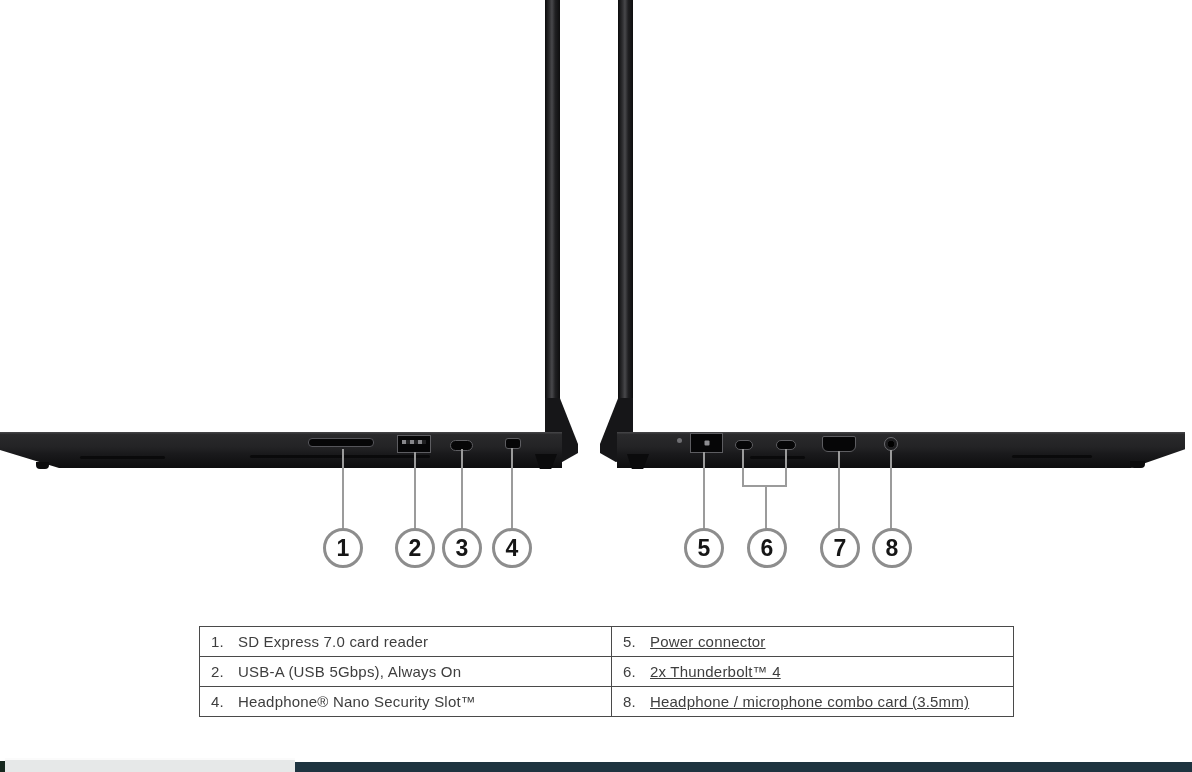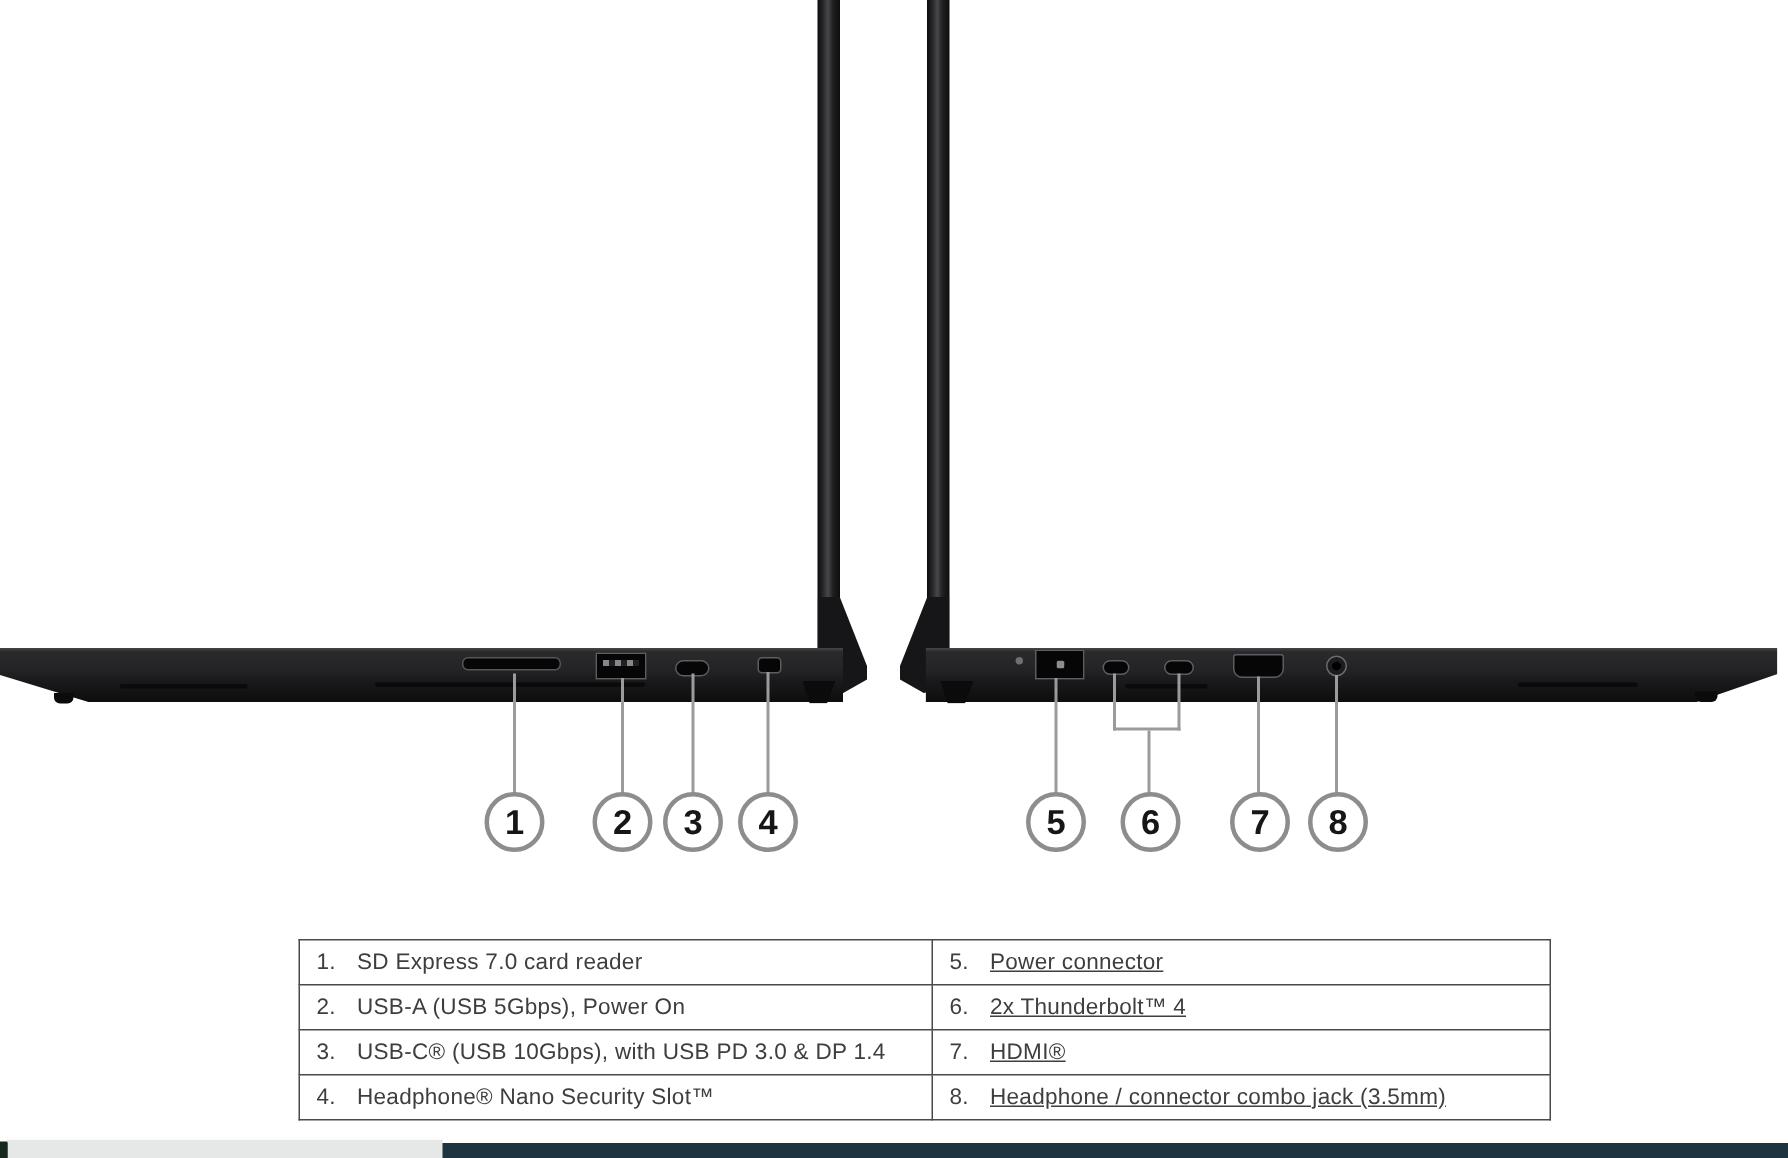--- a/index.html
+++ b/index.html
@@ -56,21 +56,21 @@
   .circle {
     position:absolute; top:528px; width:40px; height:40px; box-sizing:border-box;
     background:#fff; border:3px solid #8d8d8d; border-radius:50%;
     display:flex; align-items:center; justify-content:center;
     font-size:23px; font-weight:bold; color:#161616;
   }
 
   
   .spec-table { position:absolute; left:199px; top:626px; border-collapse:collapse; table-layout:fixed; }
   .spec-table td {
-    border:1px solid #4a4a4a; height:29px; padding:0 14px 0 11px;
+    border:1px solid #4a4a4a; height:29px; padding:0 4px 0 11px;
     font-size:15px; color:#3e3e3e; letter-spacing:0.2px; white-space:nowrap; overflow:hidden;
   }
   .spec-table .col-l { width:396px; }
   .spec-table .col-r { width:386px;text-decoration:underline; }
   .row-num { display:inline-block; width:27px; }
 
   
   .taskbar      { position:absolute; left:0; top:762px; width:1192px; height:10px; background:#1e3440; }
   .taskbar-item { position:absolute; left:5px; top:758px; width:290px; height:14px;
                   background:#e6e8e8; border-top:2px solid #fbfbfb; box-sizing:border-box; }
@@ -141,40 +141,32 @@
       <tr>
         <td class="col-l">
           <span class="row-num">1.</span><span>SD Express 7.0 card reader</span>
         </td>
         <td class="col-r">
           <span class="row-num">5.</span><span>Power connector</span>
         </td>
       </tr>
       <tr>
         <td class="col-l">
-          <span class="row-num">2.</span><span>USB-A (USB 5Gbps), Power On</span>
+          <span class="row-num">2.</span><span>USB-A (USB 5Gbps), Always On</span>
         </td>
         <td class="col-r">
           <span class="row-num">6.</span><span>2x Thunderbolt™ 4</span>
         </td>
       </tr>
       <tr>
         <td class="col-l">
-          <span class="row-num">3.</span><span>USB-C® (USB 10Gbps), with USB PD 3.0 &amp; DP 1.4</span>
-        </td>
-        <td class="col-r">
-          <span class="row-num">7.</span><span>HDMI®</span>
-        </td>
-      </tr>
-      <tr>
-        <td class="col-l">
           <span class="row-num">4.</span><span>Headphone® Nano Security Slot™</span>
         </td>
         <td class="col-r">
-          <span class="row-num">8.</span><span>Headphone / connector combo jack (3.5mm)</span>
+          <span class="row-num">8.</span><span>Headphone / microphone combo card (3.5mm)</span>
         </td>
       </tr>
     </tbody>
   </table>
 
   <div class="taskbar"></div>
   <div class="taskbar-item"></div>
   <div class="taskbar-corner"></div>
 
 </div>

